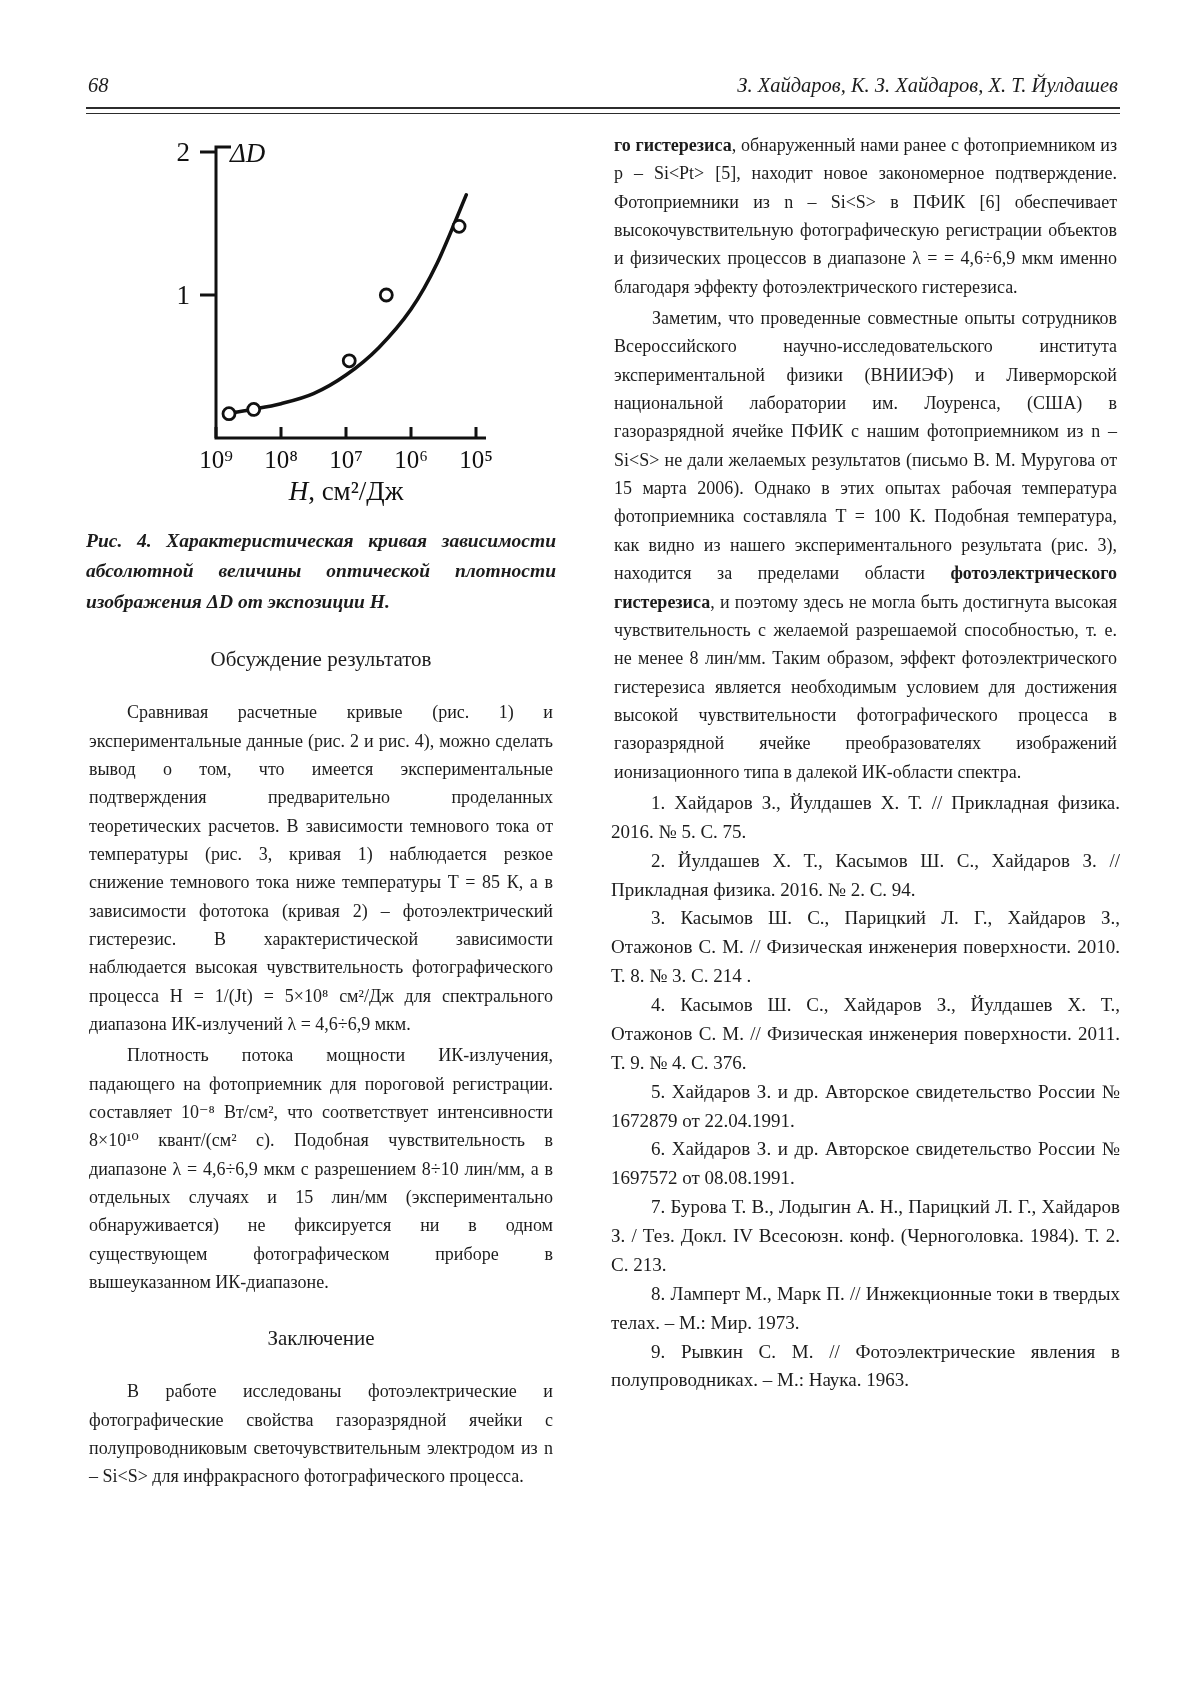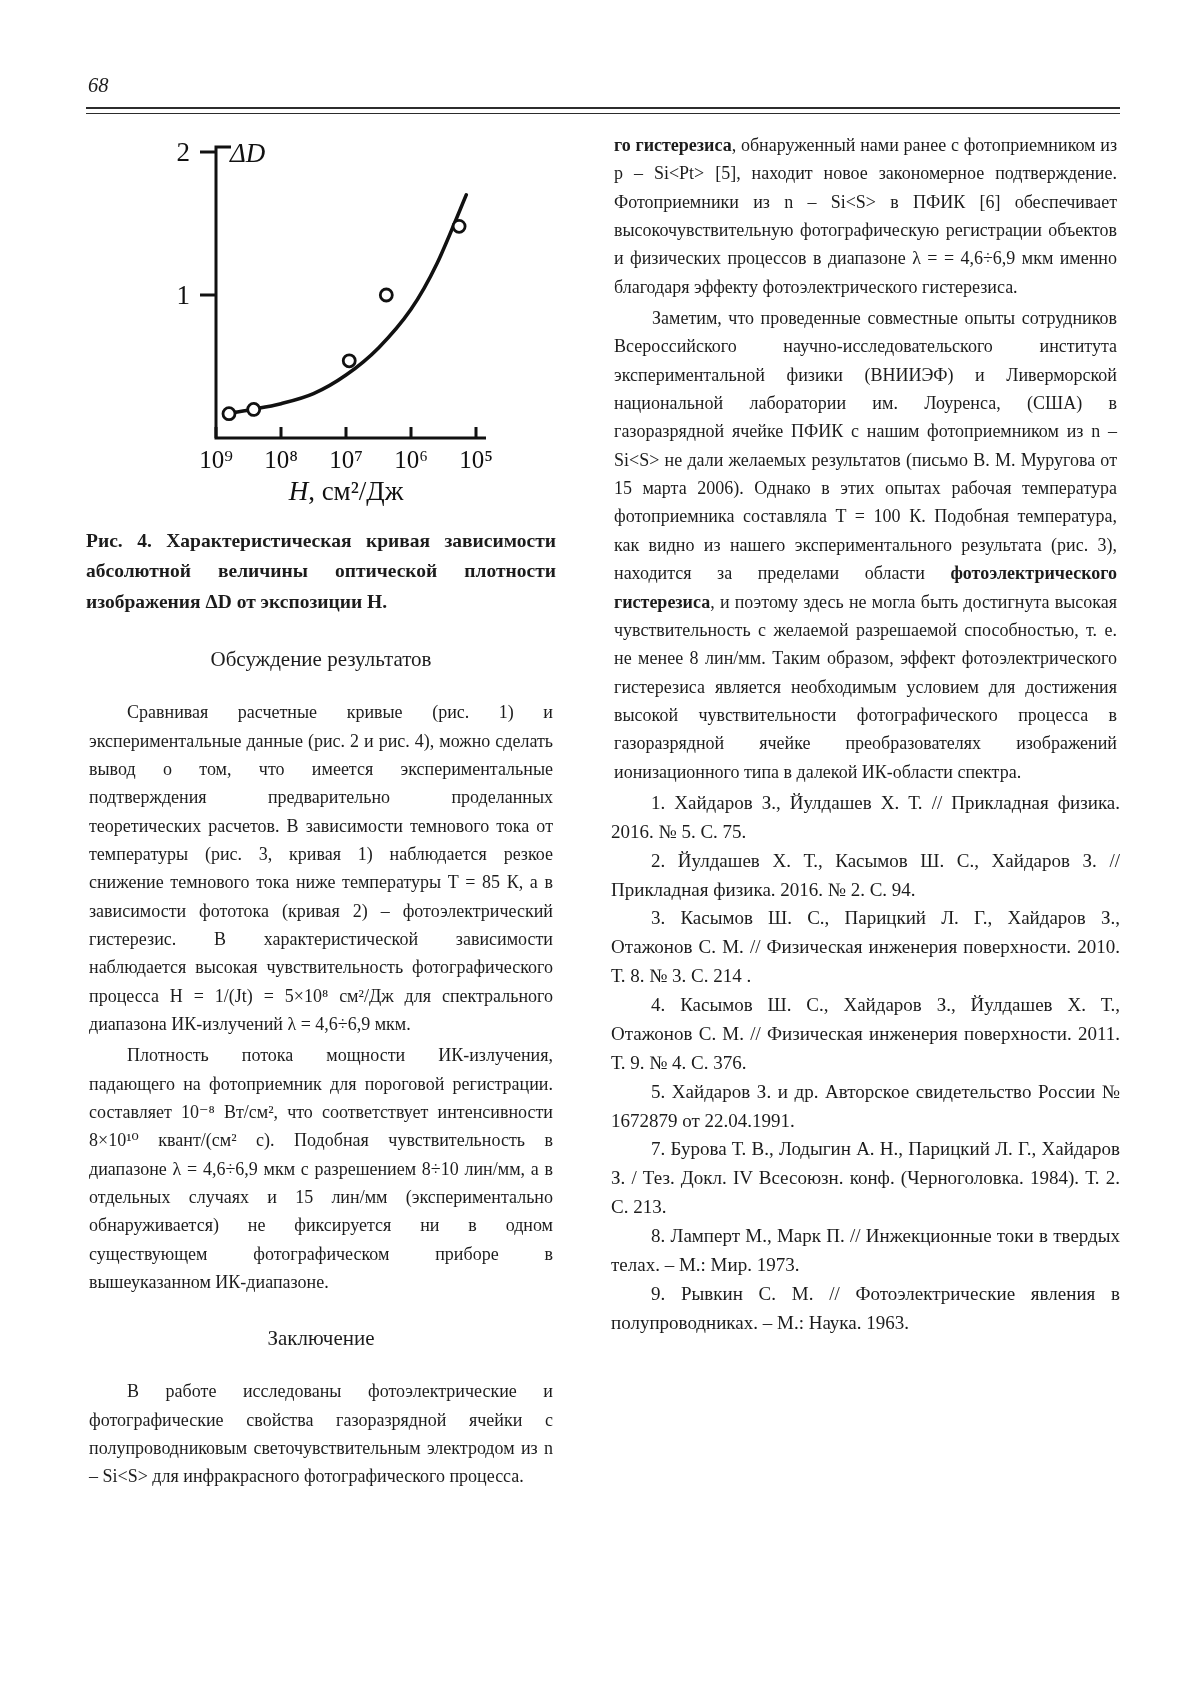--- a/index.html
+++ b/index.html
@@ -9,21 +9,21 @@
   }
   .page{box-sizing:border-box;width:1200px;height:1325px;padding:74px 80px 20px 86px;}
   .header{display:flex;justify-content:space-between;align-items:baseline;
     font-style:italic;font-size:20.5px;padding:0 2px 10px 2px;}
   .header-rule{height:4px;border-top:2px solid #2c2c2c;border-bottom:1px solid #2c2c2c;margin-bottom:14px;}
   .columns{display:flex;gap:55px;margin-top:6px;}
   .col-left{width:470px;flex:0 0 470px;}
   .col-right{width:509px;flex:0 0 509px;}
   figure{margin:0;padding:0;}
   .caption{
-    font-size:19.5px;font-weight:bold;line-height:1.56;
+    font-size:19.5px;font-weight:bold;font-style:italic;line-height:1.56;
     text-align:justify;margin-top:16px;
   }
   .sec-heading{
     text-align:center;font-weight:normal;font-size:21px;
     margin:30px 0 26px 0;
   }
   p.body{
     font-size:18px;line-height:1.575;text-align:justify;
     text-indent:38px;margin:3px;
   }
@@ -39,20 +39,21 @@
     text-indent:40px;margin:0;
   }
 </style>
 </head>
 <body>
 
 <div class="page">
 
   <div class="header">
     <span>68</span>
+    <span>З. Хайдаров, К. З. Хайдаров, Х. Т. Йулдашев</span>
   </div>
   <div class="header-rule"></div>
 
   <div class="columns">
 
     <div class="col-left">
       <figure>
         <svg id="chart-svg" width="470" height="378" viewBox="0 0 470 378">
             <path d="M 145 19 L 130 19 L 130 310 L 400 310" fill="none" stroke="#111" stroke-width="3"></path>
             <line x1="114" y1="24" x2="130" y2="24" stroke="#111" stroke-width="3"></line>
@@ -96,20 +97,21 @@
 
       <p class="body"><span>Заметим, что проведенные совместные опыты сотрудников Всероссийского научно-исследовательского института экспериментальной физики (ВНИИЭФ) и Ливерморской национальной лаборатории им. Лоуренса, (США) в газоразрядной ячейке ПФИК с нашим фотоприемником из n – Si&lt;S&gt; не дали желаемых результатов (письмо В. М. Муругова от 15 марта 2006). Однако в этих опытах рабочая температура фотоприемника составляла T = 100 К. Подобная температура, как видно из нашего экспериментального результата (рис. 3), находится за пределами области </span><span class="b">фотоэлектрического гистерезиса</span><span>, и поэтому здесь не могла быть достигнута высокая чувствительность с желаемой разрешаемой способностью, т. е. не менее 8 лин/мм. Таким образом, эффект фотоэлектрического гистерезиса является необходимым условием для достижения высокой чувствительности фотографического процесса в газоразрядной ячейке преобразователях изображений ионизационного типа в далекой ИК-области спектра.</span></p>
 
 
       <div class="refs">
         <p><span>1. </span><span class="i">Хайдаров З., Йулдашев Х. Т.</span><span> // Прикладная физика. 2016. № 5. С. 75.</span></p>
         <p><span>2. </span><span class="i">Йулдашев Х. Т., Касымов Ш. С., Хайдаров З.</span><span> // Прикладная физика. 2016. № 2. С. 94.</span></p>
         <p><span>3. </span><span class="i">Касымов Ш. С., Парицкий Л. Г., Хайдаров З., Отажонов С. М.</span><span> // Физическая инженерия поверхности. 2010. Т. 8. № 3. С. 214 .</span></p>
         <p><span>4. </span><span class="i">Касымов Ш. С., Хайдаров З., Йулдашев Х. Т., Отажонов С. М.</span><span> // Физическая инженерия поверхности. 2011. Т. 9. № 4. С. 376.</span></p>
         <p><span>5. </span><span class="i">Хайдаров З. и др.</span><span> Авторское свидетельство России № 1672879 от 22.04.1991.</span></p>
+        <p><span>6. </span><span class="i">Хайдаров З. и др.</span><span> Авторское свидетельство России № 1697572 от 08.08.1991.</span></p>
         <p><span>7. </span><span class="i">Бурова Т. В., Лодыгин А. Н., Парицкий Л. Г., Хайдаров З.</span><span> / Тез. Докл. IV Всесоюзн. конф. (Черноголовка. 1984). Т. 2. С. 213.</span></p>
         <p><span>8. </span><span class="i">Ламперт М., Марк П.</span><span> // Инжекционные токи в твердых телах. – М.: Мир. 1973.</span></p>
         <p><span>9. </span><span class="i">Рывкин С. М.</span><span> // Фотоэлектрические явления в полупроводниках. – М.: Наука. 1963.</span></p>
       </div>
     </div>
 
   </div>
 </div>
 
 </body></html>

